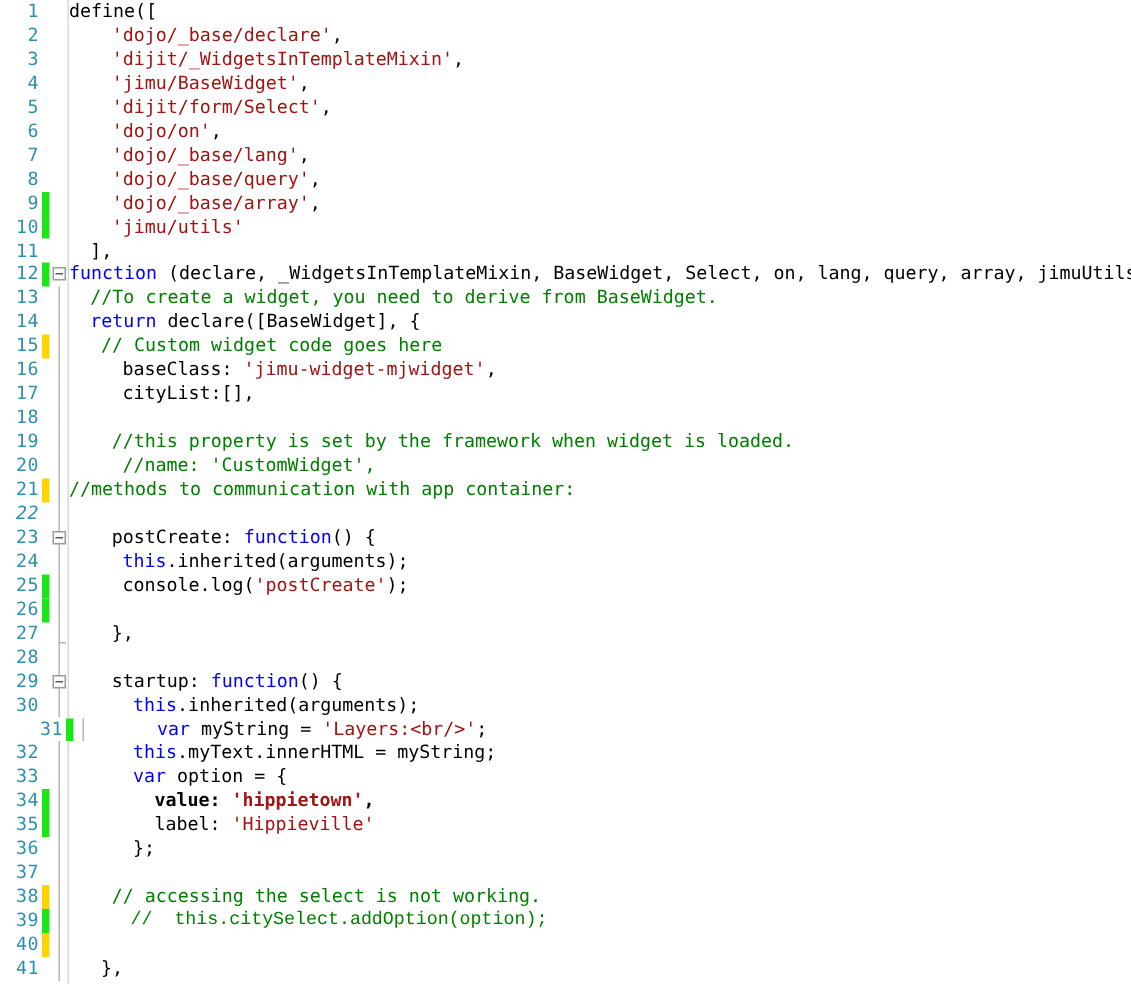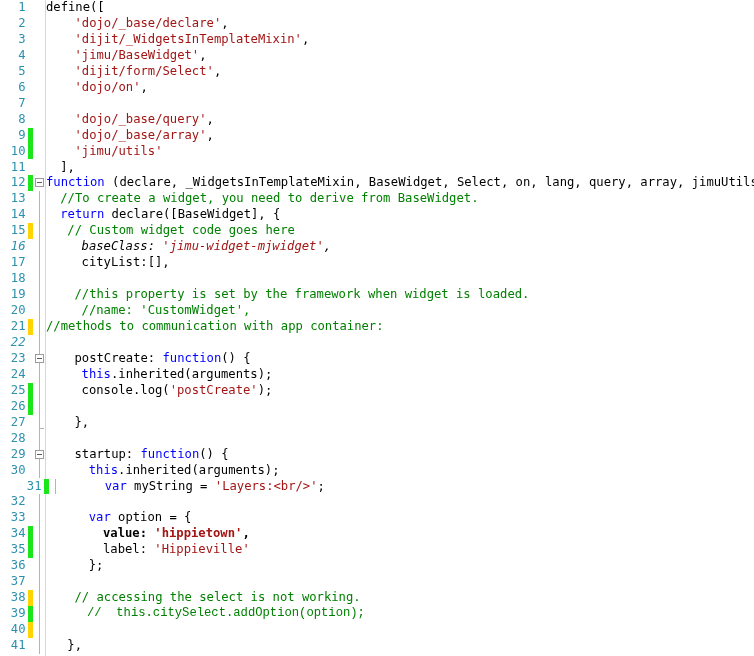--- a/index.html
+++ b/index.html
@@ -121,46 +121,46 @@
 
 <div id="editor">
   <div id="gutter-rule"></div>
   <div id="lines-host">
       <div class="code-line" style="top: 0px; position: absolute; left: 0px; width: 754px;"><div class="lineno">1</div><div class="code-text" style="left: 46px;"><span class="pln">define([</span></div></div>
       <div class="code-line" style="top: 15.95px; position: absolute; left: 0px; width: 754px;"><div class="lineno">2</div><div class="code-text" style="left: 74.48px;"><span class="str">'dojo/_base/declare'</span><span class="pln">,</span></div></div>
       <div class="code-line" style="top: 31.9px; position: absolute; left: 0px; width: 754px;"><div class="lineno">3</div><div class="code-text" style="left: 74.48px;"><span class="str">'dijit/_WidgetsInTemplateMixin'</span><span class="pln">,</span></div></div>
       <div class="code-line" style="top: 47.85px; position: absolute; left: 0px; width: 754px;"><div class="lineno">4</div><div class="code-text" style="left: 74.48px;"><span class="str">'jimu/BaseWidget'</span><span class="pln">,</span></div></div>
       <div class="code-line" style="top: 63.8px; position: absolute; left: 0px; width: 754px;"><div class="lineno">5</div><div class="code-text" style="left: 74.48px;"><span class="str">'dijit/form/Select'</span><span class="pln">,</span></div></div>
       <div class="code-line" style="top: 79.75px; position: absolute; left: 0px; width: 754px;"><div class="lineno">6</div><div class="code-text" style="left: 74.48px;"><span class="str">'dojo/on'</span><span class="pln">,</span></div></div>
-      <div class="code-line" style="top: 95.7px; position: absolute; left: 0px; width: 754px;"><div class="lineno">7</div></div>
+      <div class="code-line" style="top: 95.7px; position: absolute; left: 0px; width: 754px;"><div class="lineno">7</div><div class="code-text" style="left: 74.48px;"><span class="str">'dojo/_base/lang'</span><span class="pln">,</span></div></div>
       <div class="code-line" style="top: 111.65px; position: absolute; left: 0px; width: 754px;"><div class="lineno">8</div><div class="code-text" style="left: 74.48px;"><span class="str">'dojo/_base/query'</span><span class="pln">,</span></div></div>
       <div class="code-line" style="top: 127.6px; position: absolute; left: 0px; width: 754px;"><div class="lineno">9</div><div class="marker saved"></div><div class="code-text" style="left: 74.48px;"><span class="str">'dojo/_base/array'</span><span class="pln">,</span></div></div>
       <div class="code-line" style="top: 143.55px; position: absolute; left: 0px; width: 754px;"><div class="lineno">10</div><div class="marker saved"></div><div class="code-text" style="left: 74.48px;"><span class="str">'jimu/utils'</span></div></div>
       <div class="code-line" style="top: 159.5px; position: absolute; left: 0px; width: 754px;"><div class="lineno">11</div><div class="code-text" style="left: 60.24px;"><span class="pln">],</span></div></div>
       <div class="code-line" style="top: 175.45px; position: absolute; left: 0px; width: 754px;"><div class="lineno">12</div><div class="marker saved"></div><div class="fold"></div><div class="code-text" style="left: 46px;"><span class="kw">function</span><span class="pln"> (declare, _WidgetsInTemplateMixin, BaseWidget, Select, on, lang, query, array, jimuUtils) {</span></div></div>
       <div class="code-line" style="top: 191.4px; position: absolute; left: 0px; width: 754px;"><div class="lineno">13</div><div class="foldline"></div><div class="code-text" style="left: 60.24px;"><span class="cmt">//To create a widget, you need to derive from BaseWidget.</span></div></div>
       <div class="code-line" style="top: 207.35px; position: absolute; left: 0px; width: 754px;"><div class="lineno">14</div><div class="foldline"></div><div class="code-text" style="left: 60.24px;"><span class="kw">return</span><span class="pln"> declare([BaseWidget], {</span></div></div>
       <div class="code-line" style="top: 223.3px; position: absolute; left: 0px; width: 754px;"><div class="lineno">15</div><div class="marker unsaved"></div><div class="foldline"></div><div class="code-text" style="left: 67.36px;"><span class="cmt">// Custom widget code goes here</span></div></div>
-      <div class="code-line" style="top: 239.25px; position: absolute; left: 0px; width: 694px; font-style: italic;"><div class="lineno">16</div><div class="foldline"></div><div class="code-text" style="left: 81.6px;"><span class="pln">baseClass: </span><span class="str">'jimu-widget-mjwidget'</span><span class="pln">,</span></div></div>
+      <div class="code-line" style="top: 239.25px; position: absolute; left: 0px; width: 694px;"><div class="lineno">16</div><div class="foldline"></div><div class="code-text" style="left: 81.6px;"><span class="pln">baseClass: </span><span class="str">'jimu-widget-mjwidget'</span><span class="pln">,</span></div></div>
       <div class="code-line" style="top: 255.2px; position: absolute; left: 0px; width: 628px;"><div class="lineno">17</div><div class="foldline"></div><div class="code-text" style="left: 81.6px;"><span class="pln">cityList:[],</span></div></div>
       <div class="code-line" style="top: 271.15px; position: absolute; left: 0px; width: 754px;"><div class="lineno">18</div><div class="foldline"></div><div class="code-text" style="left: 46px;"><span class="pln"></span></div></div>
       <div class="code-line" style="top: 287.1px; position: absolute; left: 0px; width: 754px;"><div class="lineno">19</div><div class="foldline"></div><div class="code-text" style="left: 74.48px;"><span class="cmt">//this property is set by the framework when widget is loaded.</span></div></div>
       <div class="code-line" style="top: 303.05px; position: absolute; left: 0px; width: 754px;"><div class="lineno">20</div><div class="foldline"></div><div class="code-text" style="left: 81.6px;"><span class="cmt">//name: 'CustomWidget',</span></div></div>
       <div class="code-line" style="top: 319px; position: absolute; left: 0px; width: 754px;"><div class="lineno">21</div><div class="marker unsaved"></div><div class="foldline"></div><div class="code-text" style="left: 46px;"><span class="cmt">//methods to communication with app container:</span></div></div>
       <div class="code-line" style="top: 334.95px; position: absolute; left: 0px; width: 754px; font-style: italic;"><div class="lineno">22</div><div class="foldline"></div><div class="code-text" style="left: 46px;"><span class="pln"></span></div></div>
       <div class="code-line" style="top: 350.9px; position: absolute; left: 0px; width: 754px;"><div class="lineno">23</div><div class="foldline"></div><div class="fold"></div><div class="code-text" style="left: 74.48px;"><span class="pln">postCreate: </span><span class="kw">function</span><span class="pln">() {</span></div></div>
       <div class="code-line" style="top: 366.85px; position: absolute; left: 0px; width: 754px;"><div class="lineno">24</div><div class="foldline"></div><div class="code-text" style="left: 81.6px;"><span class="kw">this</span><span class="pln">.inherited(arguments);</span></div></div>
       <div class="code-line" style="top: 382.8px; position: absolute; left: 0px; width: 754px;"><div class="lineno">25</div><div class="marker saved"></div><div class="foldline"></div><div class="code-text" style="left: 81.6px;"><span class="pln">console.log(</span><span class="str">'postCreate'</span><span class="pln">);</span></div></div>
       <div class="code-line" style="top: 398.75px; position: absolute; left: 0px; width: 754px;"><div class="lineno">26</div><div class="marker saved"></div><div class="foldline"></div></div>
       <div class="code-line" style="top: 414.7px; position: absolute; left: 0px; width: 754px;"><div class="lineno">27</div><div class="foldline"></div><div class="foldend" style="top: 13px;"></div><div class="code-text" style="left: 74.48px;"><span class="pln">},</span></div></div>
       <div class="code-line" style="top: 430.65px; position: absolute; left: 0px; width: 754px;"><div class="lineno">28</div><div class="foldline"></div><div class="code-text" style="left: 46px;"><span class="pln"></span></div></div>
       <div class="code-line" style="top: 446.6px; position: absolute; left: 0px; width: 754px;"><div class="lineno">29</div><div class="foldline"></div><div class="fold"></div><div class="code-text" style="left: 74.48px;"><span class="pln">startup: </span><span class="kw">function</span><span class="pln">() {</span></div></div>
       <div class="code-line" style="top: 462.55px; position: absolute; left: 0px; width: 638px;"><div class="lineno">30</div><div class="foldline"></div><div class="code-text" style="left: 88.72px;"><span class="kw">this</span><span class="pln">.inherited(arguments);</span></div></div>
       <div class="code-line" style="top: 478.5px; position: absolute; left: 0px; width: 754px; margin-left: 16px;"><div class="lineno">31</div><div class="marker saved"></div><div class="foldline"></div><div class="code-text" style="left: 88.72px;"><span class="kw">var</span><span class="pln"> myString = </span><span class="str">'Layers:&lt;br/&gt;'</span><span class="pln">;</span></div></div>
-      <div class="code-line" style="top: 494.45px; position: absolute; left: 0px; width: 754px;"><div class="lineno">32</div><div class="foldline"></div></div>
+      <div class="code-line" style="top: 494.45px; position: absolute; left: 0px; width: 754px;"><div class="lineno">32</div><div class="foldline"></div><div class="code-text" style="left: 88.72px;"><span class="kw">this</span><span class="pln">.myText.innerHTML = myString;</span></div></div>
       <div class="code-line" style="top: 510.4px; position: absolute; left: 0px; width: 754px;"><div class="lineno">33</div><div class="foldline"></div><div class="code-text" style="left: 88.72px;"><span class="kw">var</span><span class="pln"> option = {</span></div></div>
       <div class="code-line" style="top: 526.35px; position: absolute; left: 0px; width: 754px;"><div class="lineno">34</div><div class="marker saved"></div><div class="foldline"></div><div class="code-text" style="left: 102.96px; font-weight: bold;"><span class="pln">value: </span><span class="str">'hippietown'</span><span class="pln">,</span></div></div>
       <div class="code-line" style="top: 542.3px; position: absolute; left: 0px; width: 754px;"><div class="lineno">35</div><div class="marker saved"></div><div class="foldline"></div><div class="code-text" style="left: 102.96px;"><span class="pln">label: </span><span class="str">'Hippieville'</span></div></div>
       <div class="code-line" style="top: 558.25px; position: absolute; left: 0px; width: 754px;"><div class="lineno">36</div><div class="foldline"></div><div class="code-text" style="left: 88.72px;"><span class="pln">};</span></div></div>
       <div class="code-line" style="top: 574.2px; position: absolute; left: 0px; width: 754px;"><div class="lineno">37</div><div class="foldline"></div><div class="code-text" style="left: 46px;"><span class="pln"></span></div></div>
       <div class="code-line" style="top: 590.15px; position: absolute; left: 0px; width: 754px;"><div class="lineno">38</div><div class="marker unsaved"></div><div class="foldline"></div><div class="code-text" style="left: 74.48px;"><span class="cmt">// accessing the select is not working.</span></div></div>
       <div class="code-line" style="top: 606.1px; position: absolute; left: 0px; width: 754px;"><div class="lineno">39</div><div class="marker saved"></div><div class="foldline"></div><div class="code-text" style="left: 87px; font-family: Liberation Mono, monospace;"><span class="cmt">//  this.citySelect.addOption(option);</span></div></div>
       <div class="code-line" style="top: 622.05px; position: absolute; left: 0px; width: 754px;"><div class="lineno">40</div><div class="marker unsaved"></div><div class="foldline"></div><div class="code-text" style="left: 46px;"><span class="pln"></span></div></div>
       <div class="code-line" style="top: 638px; position: absolute; left: 0px; width: 754px;"><div class="lineno">41</div><div class="foldline"></div><div class="code-text" style="left: 67.36px;"><span class="pln">},</span></div></div>
     </div>

